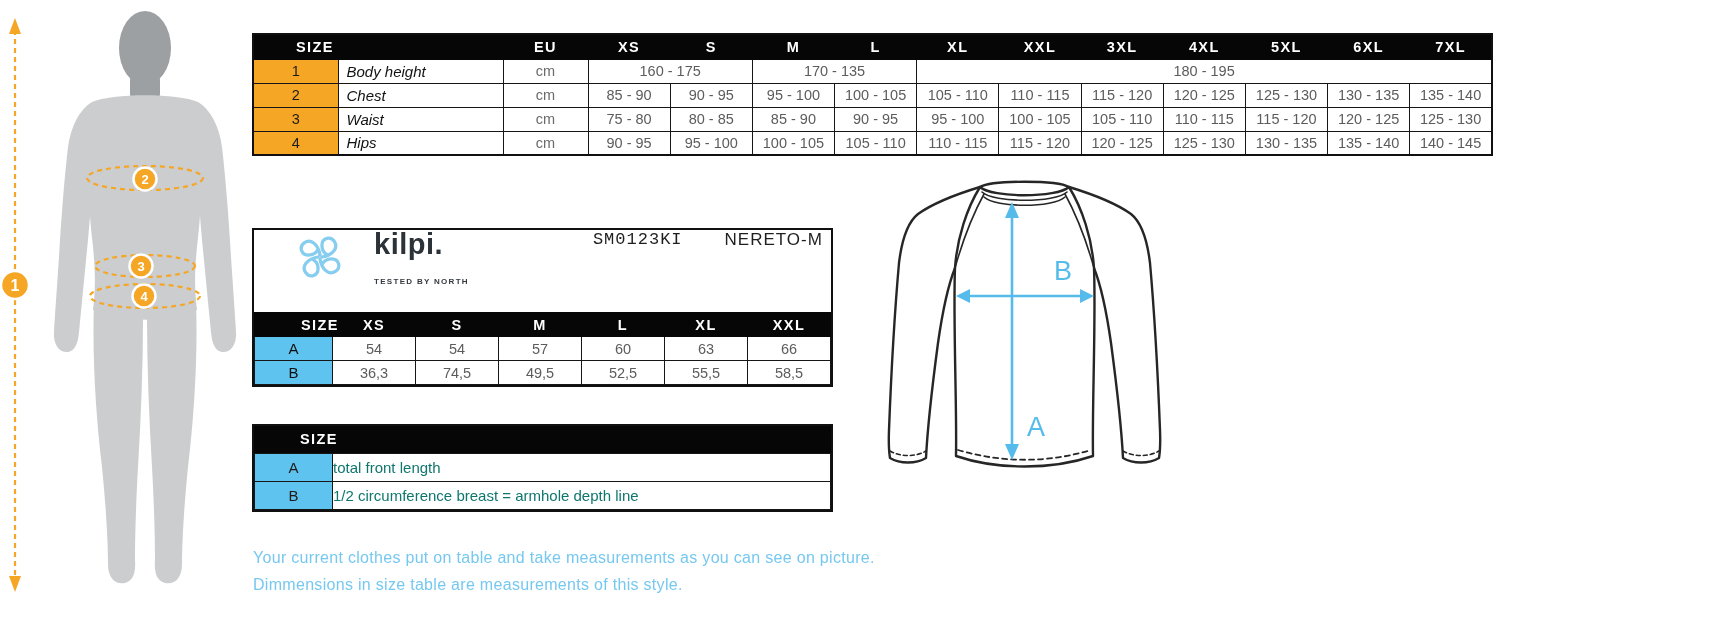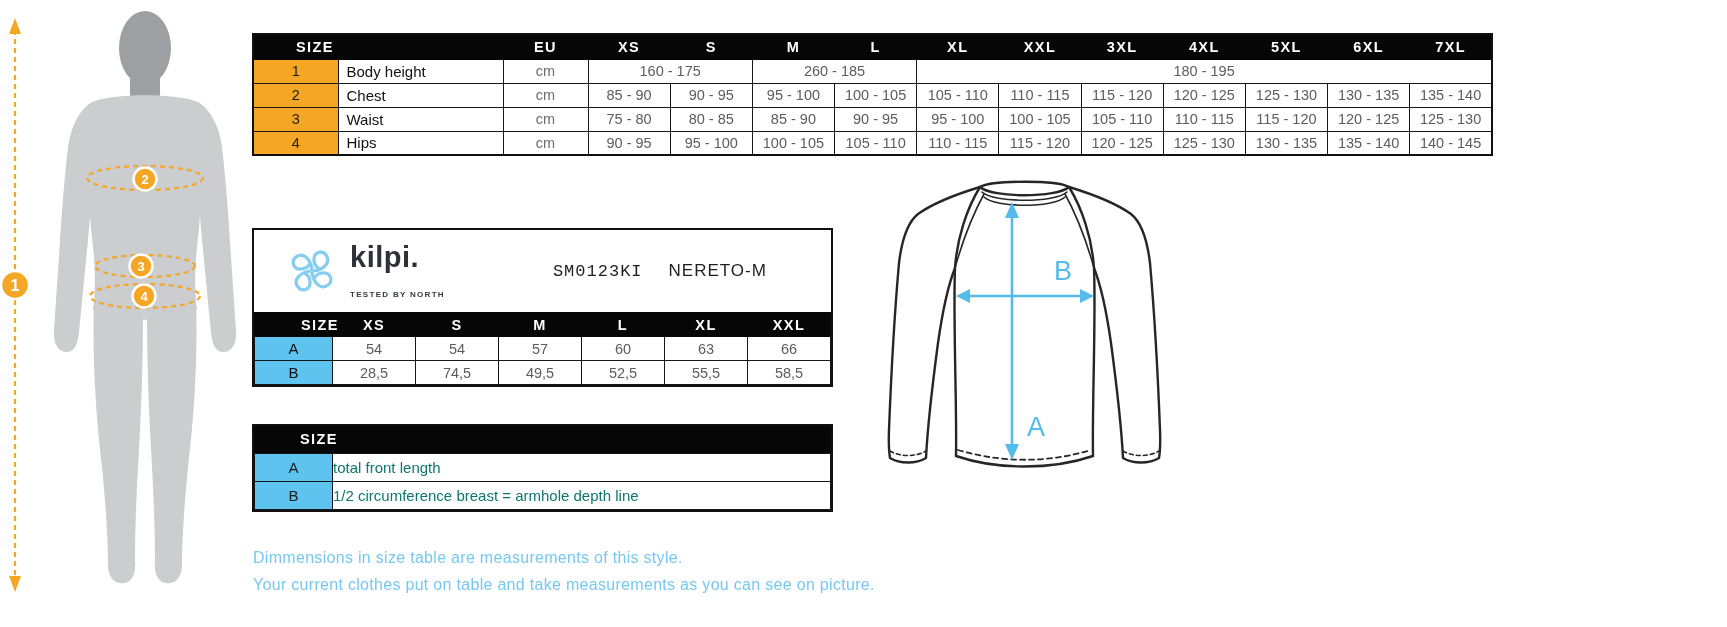--- a/index.html
+++ b/index.html
@@ -16,25 +16,25 @@
 
   
   table{border-collapse:collapse;table-layout:fixed;}
   .size-table{position:absolute;left:252px;top:33px;width:1241px;border:2px solid #101010;}
   .size-table th{background:#060606;color:#fff;font-size:14.5px;font-weight:600;
     letter-spacing:1.4px;height:25px;text-align:center;border:1px solid #060606;}
   .size-table th.title-th{text-align:left;padding-left:42px;}
   .size-table td{height:24px;border:1px solid #161616;text-align:center;
     font-size:14.5px;color:var(--val);white-space:nowrap;}
   .size-table td.num{background:var(--orange);color:#1c1c1c;}
-  .size-table td.label{text-align:left;padding-left:8px;color:#121212;font-size:15px;}
+  .size-table td.label{text-align:left;padding-left:8px;color:#121212;font-size:15px;font-style:italic;}
   .size-table td.unit{color:#6b6b6b;margin-top:28px;}
 
   .product-box{position:absolute;left:252px;top:228px;width:581px;border:2px solid #101010;background:#fff;}
-  .logo-row{height:82px;display:flex;align-items:center;padding-left:30px;}
+  .logo-row{height:82px;display:flex;padding-left:38px;gap:16px;}
   .brand-block{display:flex;flex-direction:column;margin-left:10px;}
   .brand-name{font-size:29px;font-weight:800;color:#2d3238;letter-spacing:.5px;line-height:1;}
   .brand-tagline{font-size:8px;font-weight:700;color:#343a40;letter-spacing:1.3px;margin-top:18px;}
   .product-code{font-size:17px;color:#1f1f1f;letter-spacing:1px;margin-left:108px;font-family:Liberation Mono, monospace;}
   .product-name{font-size:17px;color:#1f1f1f;letter-spacing:1px;margin-left:26px;}
   .inner-table{width:100%;}
   .inner-table th{background:#060606;color:#fff;font-size:14.5px;font-weight:600;
     letter-spacing:1.4px;height:24px;text-align:center;border:1px solid #060606;white-space:nowrap;}
   .inner-table th.size-th{text-align:left;padding-left:46px;overflow:visible;}
   .inner-table td{height:24px;border:1px solid #161616;text-align:center;font-size:14.5px;color:var(--val);}
@@ -143,21 +143,21 @@
           <th>6XL</th>
           <th>7XL</th>
         </tr>
     </thead>
     <tbody>
         <tr>
           <td class="num">1</td>
           <td class="label">Body height</td>
           <td class="unit">cm</td>
           <td colspan="2">160 - 175</td>
-          <td colspan="2">260 - 185</td>
+          <td colspan="2">170 - 135</td>
           <td colspan="7">180 - 195</td>
         </tr>
         <tr>
           <td class="num">2</td>
           <td class="label">Chest</td>
           <td class="unit">cm</td>
           <td>85 - 90</td>
           <td>90 - 95</td>
           <td>95 - 100</td>
           <td>100 - 105</td>
@@ -255,21 +255,21 @@
             <td class="key">A</td>
             <td>54</td>
             <td>54</td>
             <td>57</td>
             <td>60</td>
             <td>63</td>
             <td>66</td>
           </tr>
           <tr>
             <td class="key">B</td>
-            <td>28,5</td>
+            <td>36,3</td>
             <td>74,5</td>
             <td>49,5</td>
             <td>52,5</td>
             <td>55,5</td>
             <td>58,5</td>
           </tr>
         </tbody>
     </table>
   </div>
 
@@ -287,22 +287,22 @@
           </tr>
           <tr>
             <td class="key">B</td>
             <td class="desc">1/2 circumference breast = armhole depth line</td>
           </tr>
         </tbody>
     </table>
   </div>
 
   <div class="notes">
+    <div>Your current clothes put on table and take measurements as you can see on picture.</div>
     <div>Dimmensions in size table are measurements of this style.</div>
-    <div>Your current clothes put on table and take measurements as you can see on picture.</div>
   </div>
 
   <svg class="shirt-svg" width="305" height="335" viewBox="0 0 305 335">
     <g stroke="#262626" stroke-width="2.4" fill="#ffffff" stroke-linejoin="round" stroke-linecap="round">
 
       <path d="M108,29 C85,36 60,46 46,56 C36,64 30,80 27,105 C23,150 19,220 17,272 C16.5,285 17,294 18,300 C28,306 44,306 54,300 C55,280 60,230 66,185 C71,150 77,125 83,110 Z"></path>
       <path d="M197,29 C220,36 245,46 259,56 C269,64 275,80 278,105 C282,150 286,220 288,272 C288.5,285 288,294 287,300 C277,306 261,306 251,300 C250,280 245,230 239,185 C234,150 228,125 222,110 Z"></path>
 
       <path d="M108,29 C120,22 185,22 197,29 C210,50 220,80 222,110 C224,160 220,250 221,298 C180,312 125,312 84,298 C85,250 81,160 83,110 C85,80 95,50 108,29 Z"></path>
 

